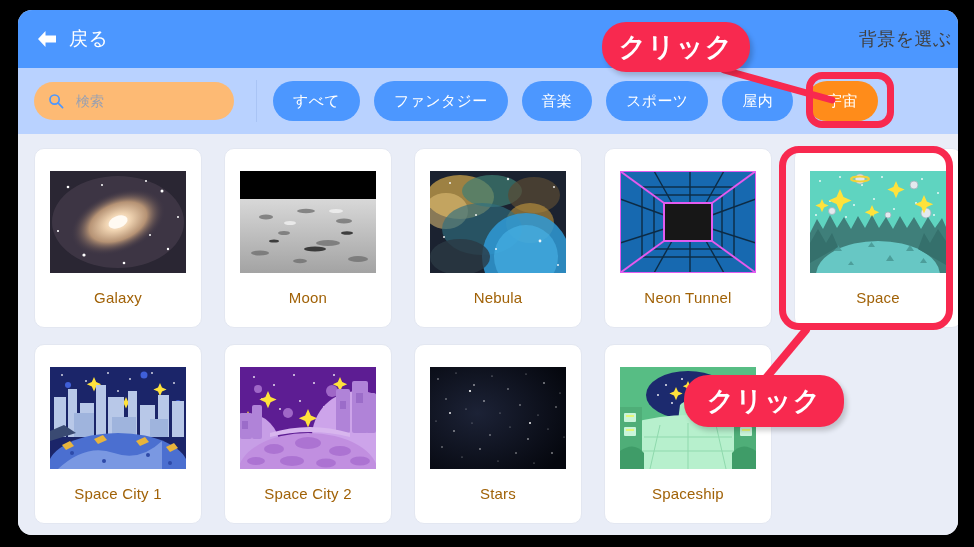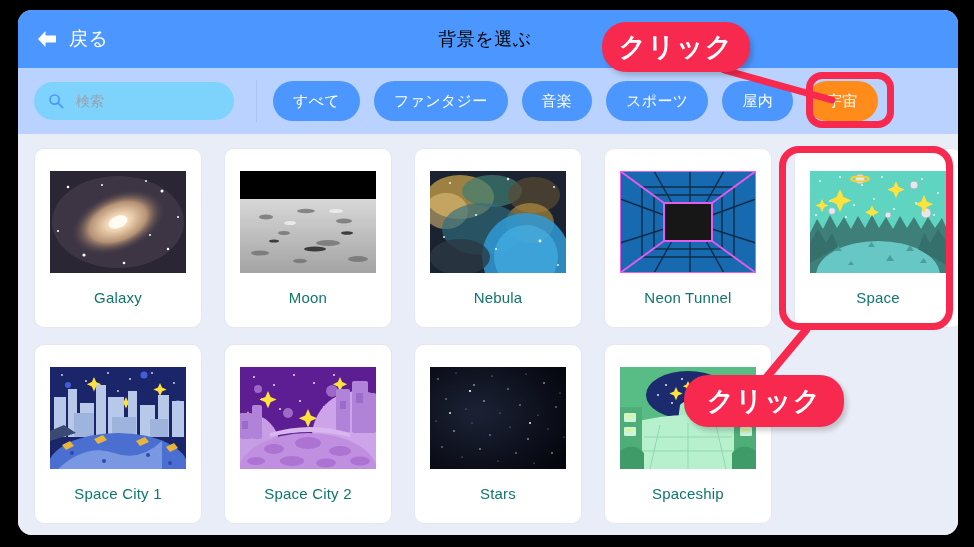--- a/index.html
+++ b/index.html
@@ -39,39 +39,39 @@
   }
   .back-arrow { width: 22px; height: 20px; display:block; }
   .back-label {
     color: #ffffff;
     font-size: 19px;
     letter-spacing: .5px;
   }
   .titlebar-title {
     position: absolute;
     left: 0; right: 6px;
-    text-align: center;
-    color: #000000;
+    text-align: right;
+    color: #404040;
     font-size: 18px;
     letter-spacing: .5px;
     pointer-events: none;
   }
   
   .filterbar {
     height: 66px;
     background: #b9d2ff;
     display: flex;
     align-items: center;
     padding: 0 16px;
     position: relative;
   }
   .search-wrap {
     width: 200px;
     height: 38px;
-    background: #7dd3fc;
+    background: #fdba74;
     border-radius: 19px;
     display: flex;
     align-items: center;
     padding: 0 14px;
     gap: 12px;
     flex: none;
   }
   .search-icon { width: 16px; height: 16px; flex: none; display:block; }
   .search-input {
     border: 0; outline: 0;
@@ -135,21 +135,21 @@
   .thumb {
     width: 136px;
     height: 102px;
     position: relative;
     overflow: hidden;
     background: #111;
   }
   .card-label {
     margin-top: 16px;
     font-size: 15px;
-    color: #0f766e;
+    color: #a16207;
     letter-spacing: .2px;
   }
   
   .overlay { position: absolute; inset: 0; pointer-events: none; }
   .callout {
     position: absolute;
     background: #f8294f;
     border-radius: 24px;
     color: #fff;
     font-weight: bold;

